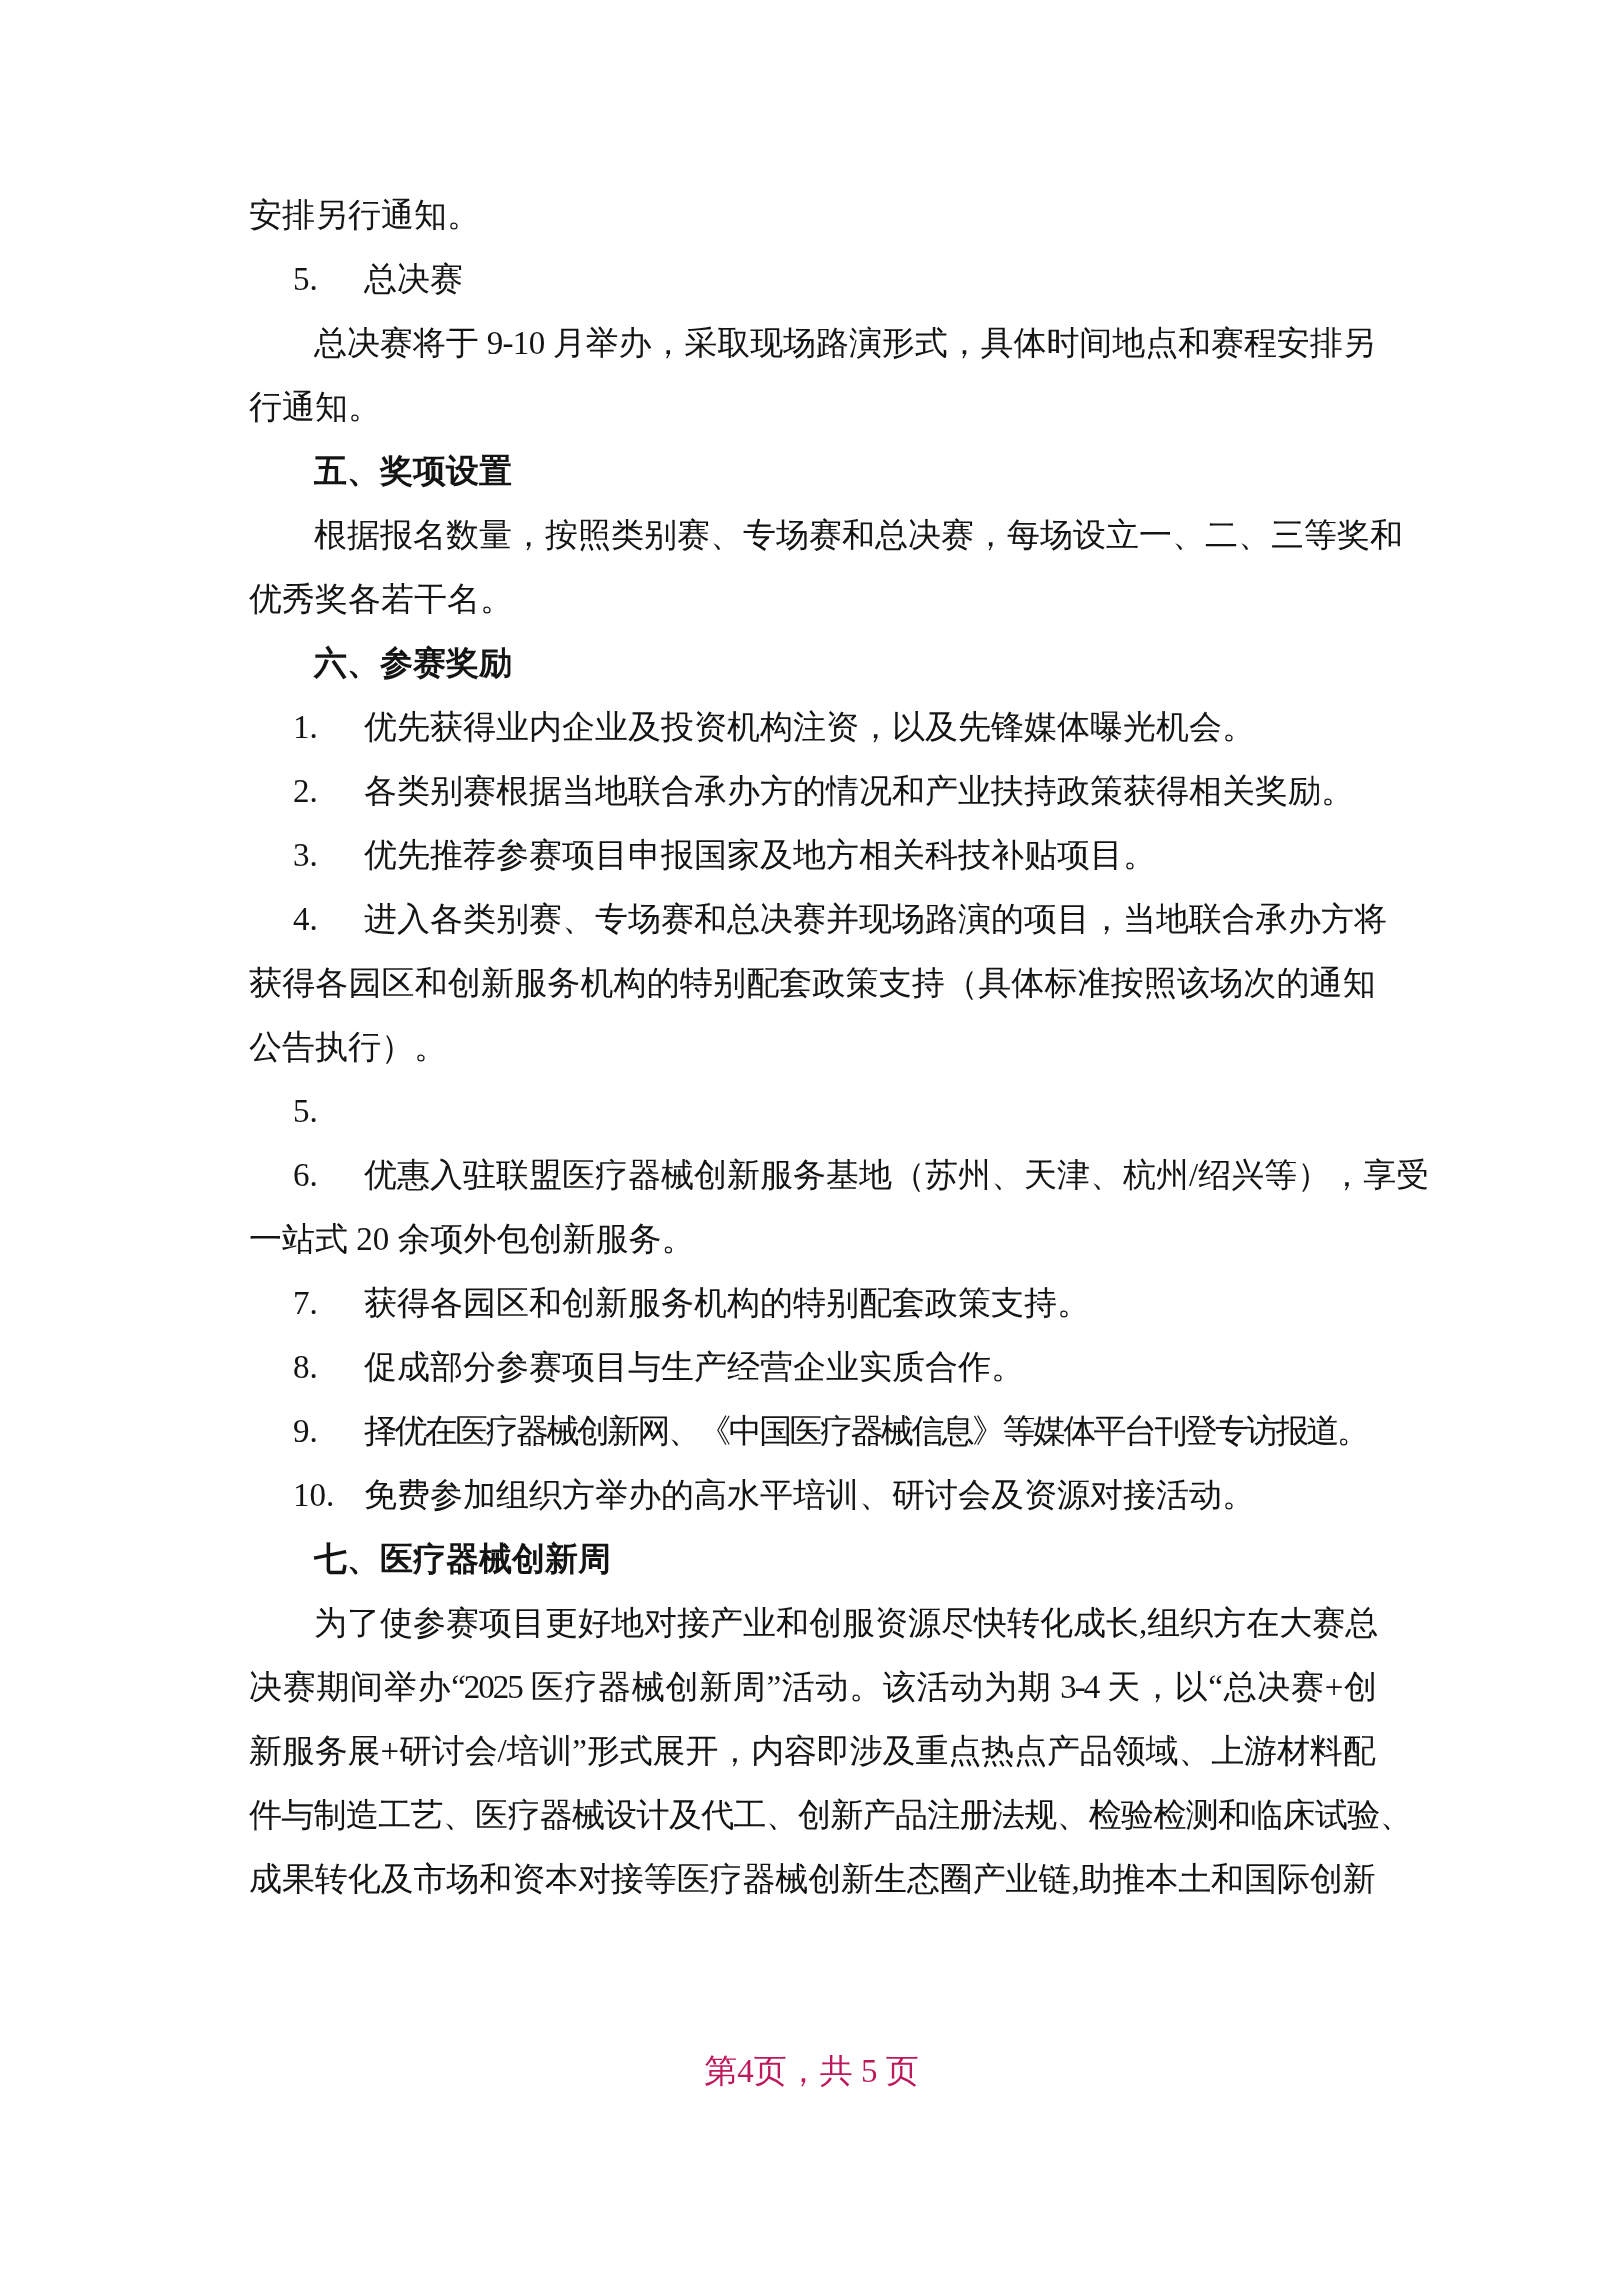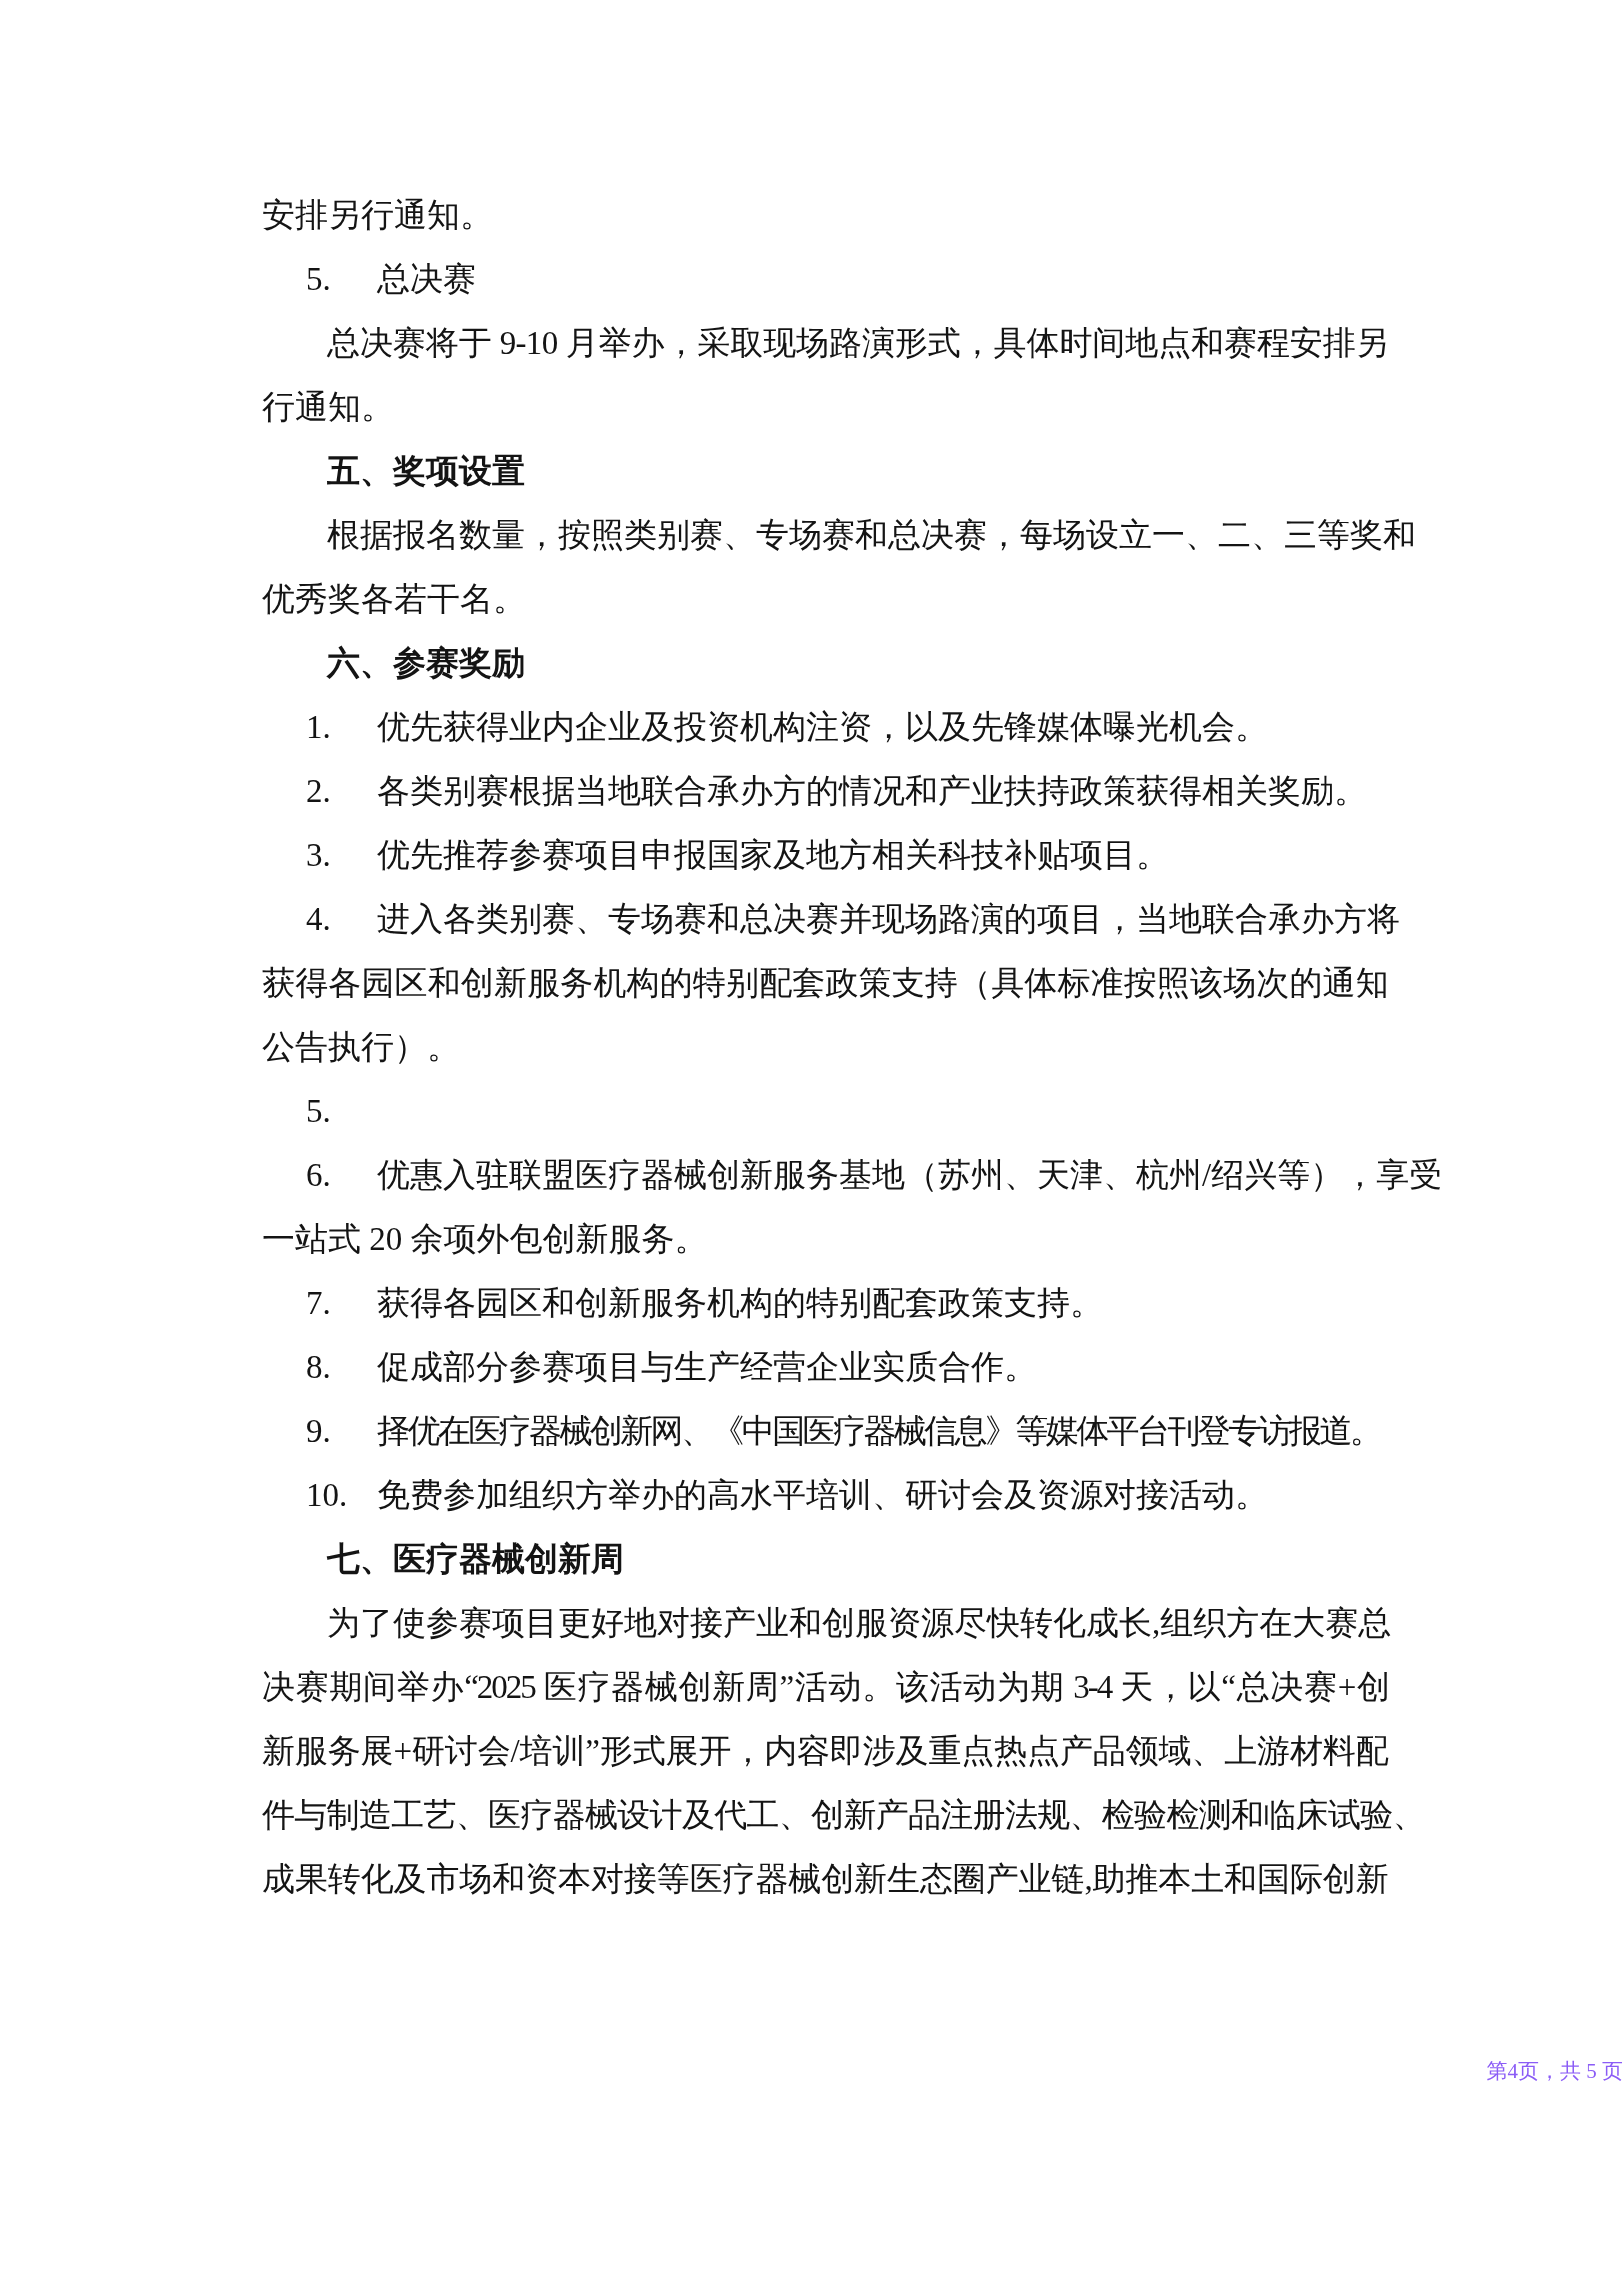--- a/index.html
+++ b/index.html
@@ -1,36 +1,36 @@
 <!DOCTYPE html>
 <html style="font-size:10.5px"><head>
 <meta charset="utf-8">
 <style>
   html,body{margin:0;padding:0;background:#ffffff;}
   .page{position:relative;width:1623px;height:2295px;background:#ffffff;overflow:hidden;}
-  .content{position:absolute;left:249px;top:183px;width:1126px;margin-left:13px;}
+  .content{position:absolute;left:249px;top:183px;width:1126px;}
   .line{
     position:relative;height:64px;line-height:64px;font-size:33px;color:#141414;
     font-family:"Liberation Serif","DejaVu Serif",serif;
     white-space:nowrap;
   }
   .indent{padding-left:65px;}
   .justify{text-align:justify;text-justify:inter-ideograph;text-align-last:justify;}
   .heading{
     font-family:"Liberation Sans","DejaVu Sans",sans-serif;
     font-weight:700;padding-left:65px;
   }
   .list{padding-left:115px;}
   .list .num{position:absolute;left:44px;top:0;letter-spacing:0;}
   .tight1{letter-spacing:-0.7px;}
   .tight3{letter-spacing:-2px;}
   .tight4{letter-spacing:-2.6px;}
   .footer{
     position:absolute;top:2040px;left:0;width:100%;height:62px;line-height:62px;
-    text-align:right;font-size:21px;color:#8b5cf6;
+    text-align:center;font-size:33px;color:#be185d;
     font-family:"Liberation Serif","DejaVu Serif",serif;
   }
 </style>
 </head>
 <body>
 
 <div class="page">
   <div class="content">
 
     <div class="line">安排另行通知。</div>

